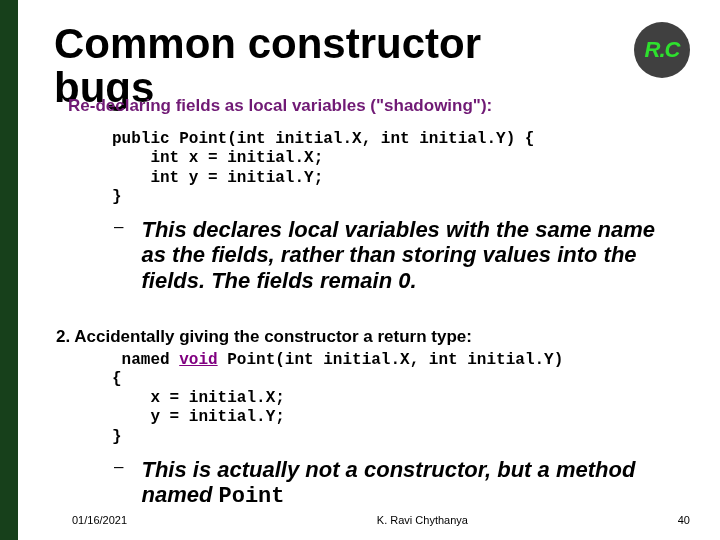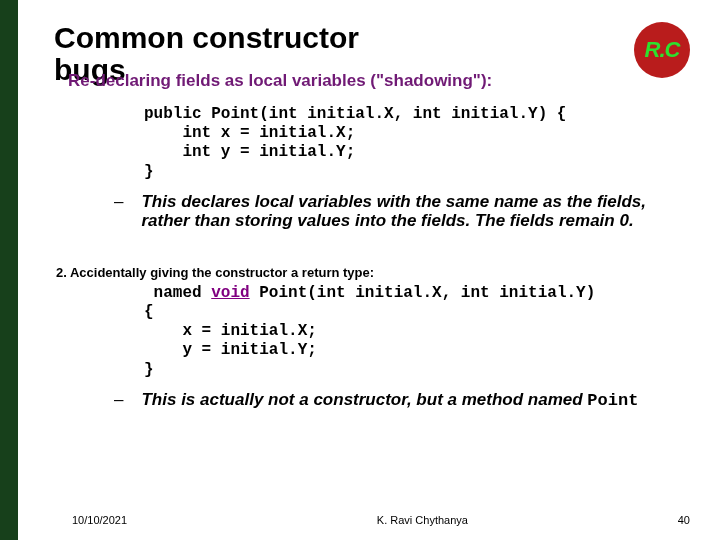--- a/index.html
+++ b/index.html
@@ -6,45 +6,45 @@
   html, body { width: 720px; height: 540px; font-family: Arial, Helvetica, sans-serif; background: #fff; }
   .slide {
     width: 720px; height: 540px;
     border-left: 18px solid #17401b;
     padding: 22px 30px 10px 36px;
     position: relative;
   }
   .logo {
     position: absolute; top: 22px; right: 30px;
     width: 56px; height: 56px; border-radius: 50%;
-    background: #b91c1c; display: flex; align-items: center; justify-content: center;
+    background: #404040; display: flex; align-items: center; justify-content: center;
   }
   .logo-text { color: #2ee02e; font-weight: 900; font-size: 22px; font-style: italic; letter-spacing: -1px; }
   .title {
-    font-size: 30px; font-weight: 900; line-height: 1.05;
+    font-size: 42px; font-weight: 900; line-height: 1.05;
     color: #000; margin-bottom: 2px;
   }
   .title .overlap { position: relative; display: inline-block; }
   .subtitle-1 {
     font-size: 17px; font-weight: 700; color: #701a75;
     position: relative; top: -16px; margin-left: 14px;
   }
   .code {
     font-family: "Courier New", monospace; font-weight: 700;
     font-size: 16px; line-height: 1.2; white-space: pre;
-    margin-left: 90px; margin-top: -2px; margin-bottom: 10px;
+    margin-left: 58px; margin-top: -2px; margin-bottom: 10px;
     color: #000;
   }
   .code .kw { color: #800080; text-decoration: underline; } 
   .bullet-row { display: flex; margin-left: 60px; margin-right: 30px; margin-bottom: 6px; }
   .dash { font-size: 17px; font-weight: 400; margin-right: 18px; }
-  .bullet-text { font-size: 17px; font-weight: 700; font-style: italic; line-height: 1.15; }
+  .bullet-text { font-size: 22px; font-weight: 700; font-style: italic; line-height: 1.15; }
   .bullet-text .mono { font-family: "Courier New", monospace; font-style: normal; }
   .section-2 {
-    font-size: 13px; font-weight: 700; color: #000;
+    font-size: 17px; font-weight: 700; color: #000;
     margin-top: 34px; margin-left: 2px; margin-bottom: 6px;
   }
   .footer {
     position: absolute; bottom: 14px; left: 54px; right: 30px;
     display: flex; justify-content: space-between; align-items: baseline;
     font-size: 11px; color: #000;
   }
   .footer .author { margin-left: 40px; }
 </style>
 </head>
@@ -80,18 +80,18 @@
     x = initial.X;
     y = initial.Y;
 }</span></div>
 
   <div class="bullet-row">
     <span class="dash">–</span>
     <span class="bullet-text"><span>This is actually not a constructor, but a method named </span><span class="mono">Point</span></span>
   </div>
 
   <div class="footer">
-    <span>10/10/2021</span>
+    <span>01/16/2021</span>
     <span class="author">K. Ravi Chythanya</span>
     <span>40</span>
   </div>
 
 </div>
 
 </body></html>

